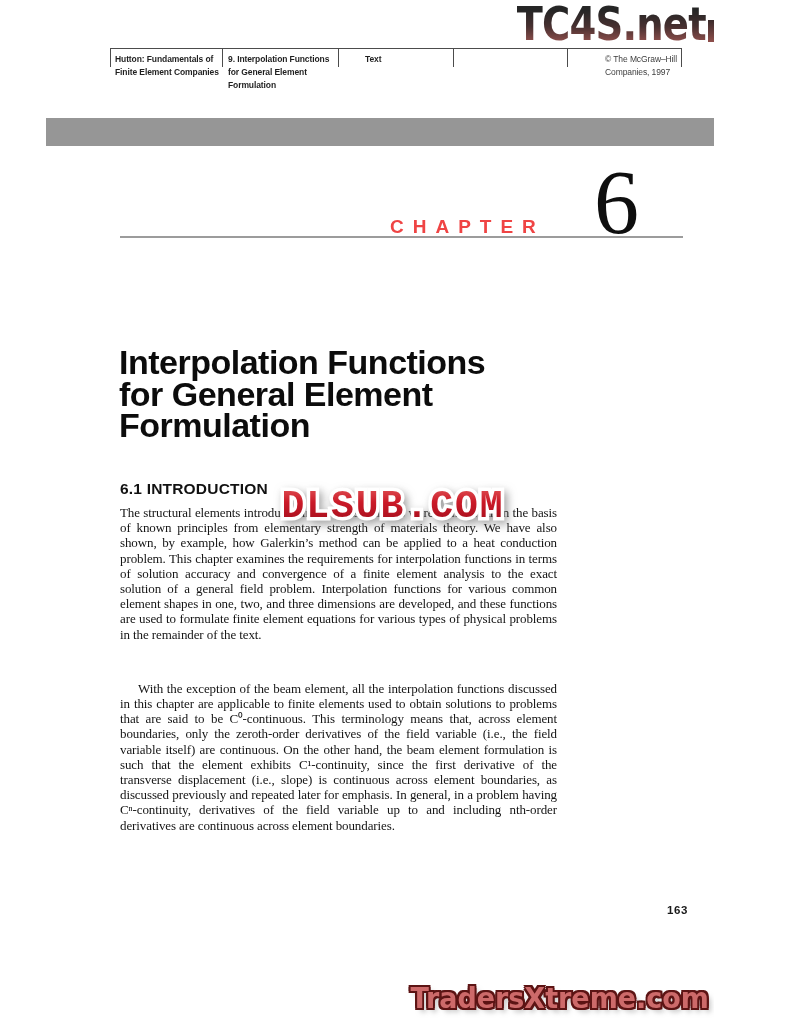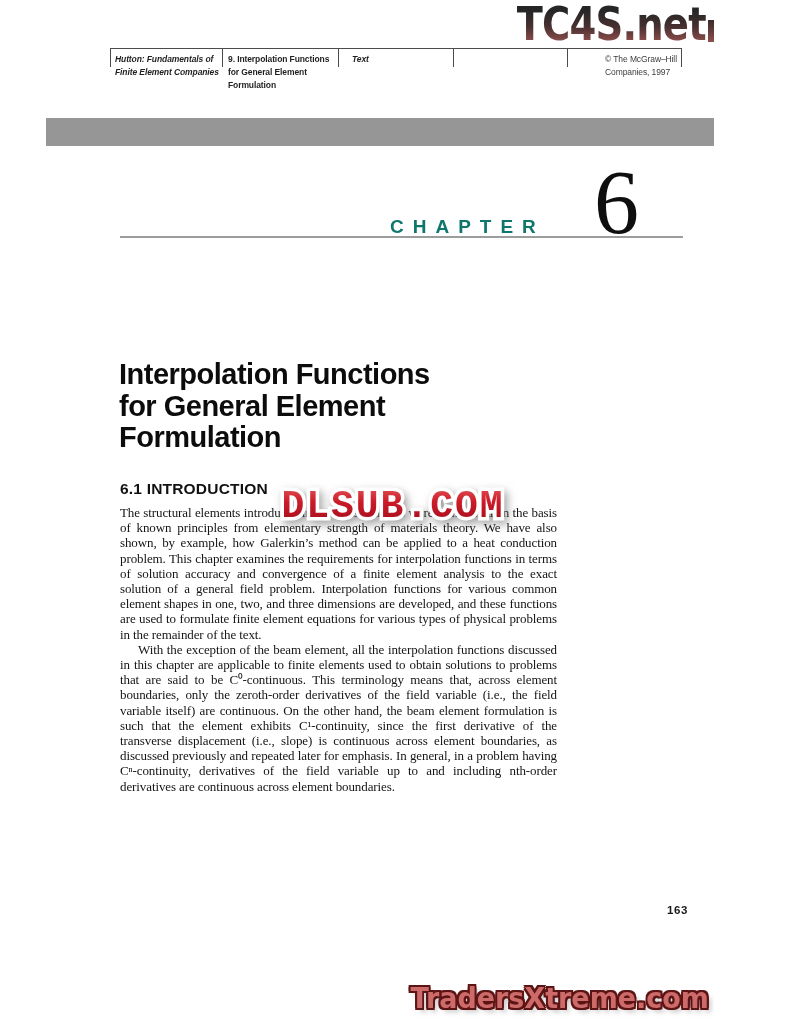--- a/index.html
+++ b/index.html
@@ -28,58 +28,58 @@
 
   
   .header-rule { left:110px; top:48px; width:572px; height:1px; background:#4c4c4c; }
   .tick { top:48px; width:1px; height:19px; background:#4c4c4c; }
   .tick.t0 { left:110px; } .tick.t1 { left:222px; } .tick.t2 { left:338px; }
   .tick.t3 { left:453px; } .tick.t4 { left:567px; } .tick.t5 { left:681px; }
   .hcell {
     top:53px; font-weight:bold; font-size:8.5px; line-height:13px;
     letter-spacing:-0.1px; color:#1f1f1f;
   }
-  .hcell.c1 { left:115px; width:104px;font-style:italic; }
+  .hcell.c1 { left:115px; width:104px; }
   .hcell.c2 { left:228px; width:112px; }
-  .hcell.c3 { left:352px; width:80px;font-style:italic; }
+  .hcell.c3 { left:365px; width:80px; }
   .hcell.c5 { left:605px; width:100px; font-weight:normal; color:#3e3e3e; }
 
   
   .gray-bar { left:46px; top:118px; width:688px; height:28px; background:#969696; }
   .chapter-label {
     left:390px; top:217px; font-weight:bold; font-size:19px; line-height:19px;
-    letter-spacing:9px; color:#0f766e;
+    letter-spacing:9px; color:#ef4444;
   }
   .chapter-number {
     left:594px; top:158px; z-index:1;
     font-family:"Liberation Serif", serif; font-size:90px; line-height:90px;
     color:#0e0e0e;
   }
   .chapter-rule { left:120px; top:236px; width:563px; height:2px; background:#9c9c9c; z-index:0; }
 
   
   .title {
     left:119px; top:347px; width:480px;
-    font-weight:bold; font-size:29px; line-height:31.5px;
-    letter-spacing:-0.5px; color:#0c0c0c;margin-top:12px;
+    font-weight:bold; font-size:34px; line-height:31.5px;
+    letter-spacing:-0.5px; color:#0c0c0c;
   }
 
   
   .section-heading {
     left:120px; top:481px; font-weight:bold; font-size:15.5px; line-height:16px;
     letter-spacing:0.2px; color:#111;
   }
   .body-text {
     left:120px; top:505px; width:437px;
     font-family:"Liberation Serif", serif;
     font-size:13px; line-height:15.2px; letter-spacing:-0.1px;
     text-align:justify; color:#141414;
   }
   .body-text p { margin:0; }
-  .body-text p.indented { text-indent:18px; }
+  .body-text p.indented { text-indent:18px;margin-top:39px; }
 
   
   .wm-mid { left:240px; top:483px; width:306px; height:48px; z-index:5; }
   .wm-mid span {
     position:absolute; left:0; top:0; width:100%;
     font-family:Liberation Mono, monospace; font-weight:bold;
     font-size:38px; line-height:48px; letter-spacing:2px; text-align:center;
     white-space:nowrap;
   }
   .wm-mid .outline {

